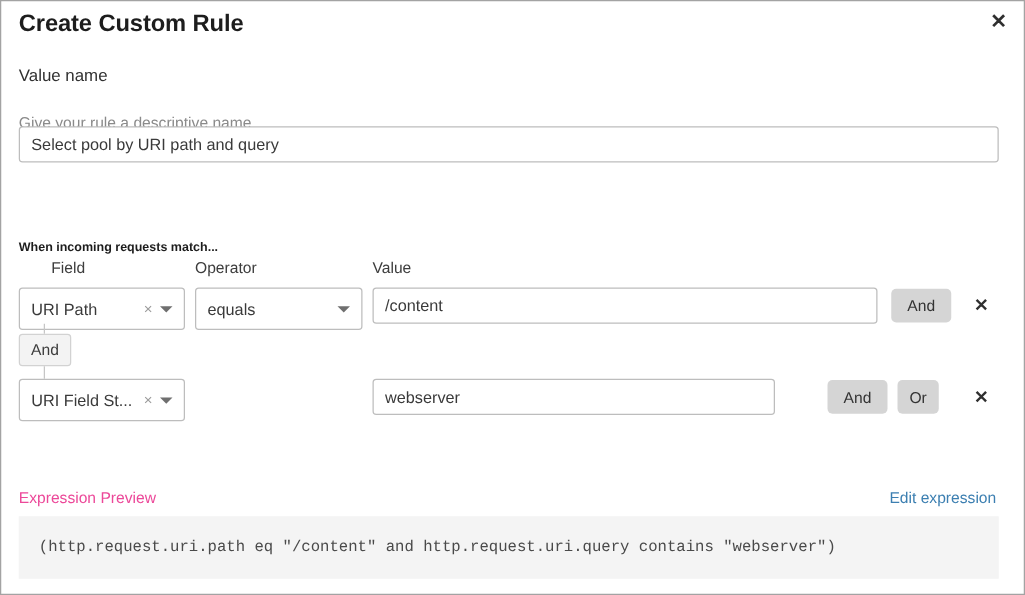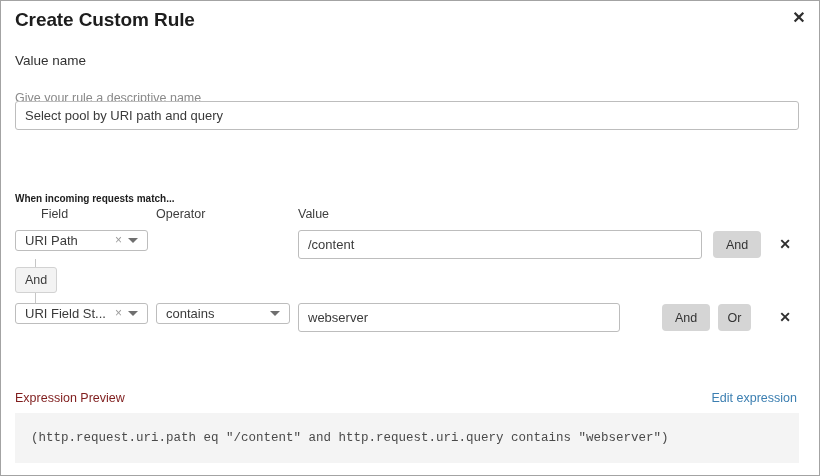--- a/index.html
+++ b/index.html
@@ -111,21 +111,21 @@
   #col-value    { left: 297px; }
 
   
   .cond-row { position: absolute; left: 0; width: 820px; height: 30px; }
   #cond-row-1 { top: 229px; }
   #cond-row-2 { top: 302px; }
 
   .select-box {
     position: absolute;
     box-sizing: border-box;
-    height: 21px;
+    height: 34px;
     border: 1px solid #bdbdbd;
     border-radius: 3px;
     background: #fff;
     cursor: pointer;
     display: flex;
     align-items: center;
   }
   .select-field    { left: 14px;  width: 133px; }
   .select-operator { left: 155px; width: 134px; }
 
@@ -222,21 +222,21 @@
     color: #3c3c3c;
     cursor: pointer;
   }
 
   
   #expr-label {
     position: absolute;
     left: 14px;
     top: 390px;
     font-size: 12.5px;
-    color: #7f1d1d;
+    color: #ec4899;
   }
   #edit-expression {
     position: absolute;
     right: 22px;
     top: 390px;
     font-size: 12.5px;
     color: #3c7fb1;
     text-decoration: none;
     cursor: pointer;
   }
@@ -276,39 +276,39 @@
   <div class="col-header" id="col-field">Field</div>
   <div class="col-header" id="col-operator">Operator</div>
   <div class="col-header" id="col-value">Value</div>
 
   <div class="cond-row" id="cond-row-1">
     <div class="select-box select-field">
       <span class="select-text">URI Path</span>
       <span class="select-clear">×</span>
       <span class="caret"></span>
     </div>
+    <div class="select-box select-operator">
+      <span class="select-text">equals</span>
+      <span class="caret"></span>
+    </div>
     <input class="text-input value-input-1" type="text" value="/content" style="">
     <button class="pill-btn" id="r1-and">And</button>
     <button class="row-delete" id="r1-delete">✕</button>
   </div>
 
   <div id="connector">
     <div class="conn-line" id="conn-line-top"></div>
     <div id="conn-badge">And</div>
     <div class="conn-line" id="conn-line-bottom"></div>
   </div>
 
   <div class="cond-row" id="cond-row-2">
     <div class="select-box select-field">
       <span class="select-text">URI Field St...</span>
       <span class="select-clear">×</span>
-      <span class="caret"></span>
-    </div>
-    <div class="select-box select-operator">
-      <span class="select-text">contains</span>
       <span class="caret"></span>
     </div>
     <input class="text-input value-input-2" type="text" value="webserver" style="">
     <button class="pill-btn" id="r2-and">And</button>
     <button class="pill-btn" id="r2-or">Or</button>
     <button class="row-delete" id="r2-delete">✕</button>
   </div>
 
   <div id="expr-label">Expression Preview</div>
   <a id="edit-expression" href="#">Edit expression</a>

